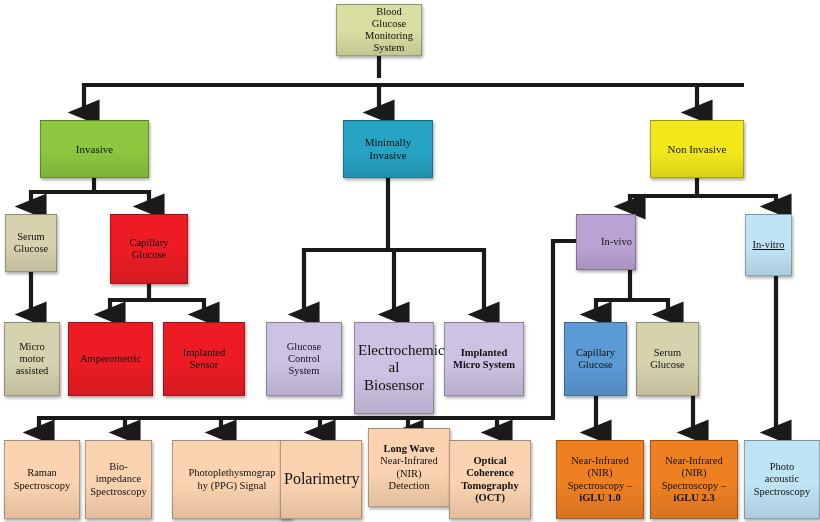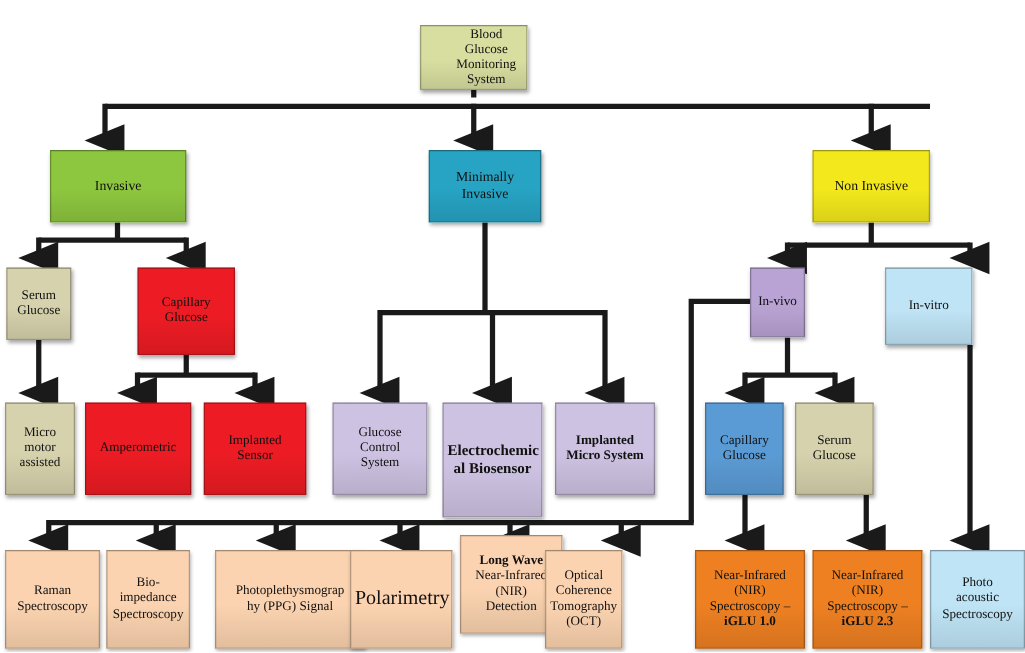--- a/index.html
+++ b/index.html
@@ -69,21 +69,21 @@
       <path d="M39,416 L39,432" marker-end="url(#ah)"></path>
       <path d="M125,416 L125,432" marker-end="url(#ah)"></path>
       <path d="M221,416 L221,432" marker-end="url(#ah)"></path>
       <path d="M320,416 L320,432" marker-end="url(#ah)"></path>
       <path d="M408,416 L408,432" marker-end="url(#ah)"></path>
       <path d="M497,416 L497,432" marker-end="url(#ah)"></path>
     </g>
   </svg>
 
   <div id="nodes">
-      <div class="node" style="left: 336px; top: 20px; width: 86px; height: 52px; background: linear-gradient(rgb(216, 221, 160) 0%, rgb(216, 221, 160) 55%, rgb(194, 199, 144) 100%); font-size: 10.5px; padding-left: 23px;">
+      <div class="node" style="left: 336px; top: 4px; width: 86px; height: 52px; background: linear-gradient(rgb(216, 221, 160) 0%, rgb(216, 221, 160) 55%, rgb(194, 199, 144) 100%); font-size: 10.5px; padding-left: 23px;">
         <span class="lbl">Blood Glucose
 Monitoring
 System</span>
       </div>
       <div class="node" style="left: 40px; top: 120px; width: 109px; height: 58px; background: linear-gradient(rgb(141, 198, 63) 0%, rgb(141, 198, 63) 55%, rgb(127, 178, 57) 100%); font-size: 11px;">
         <span class="lbl">Invasive</span>
       </div>
       <div class="node" style="left: 343px; top: 120px; width: 90px; height: 58px; background: linear-gradient(rgb(39, 163, 195) 0%, rgb(39, 163, 195) 55%, rgb(35, 147, 176) 100%); font-size: 11px;">
         <span class="lbl">Minimally
 Invasive</span>
@@ -92,44 +92,44 @@
         <span class="lbl">Non Invasive</span>
       </div>
       <div class="node" style="left: 5px; top: 214px; width: 52px; height: 58px; background: linear-gradient(rgb(214, 210, 173) 0%, rgb(214, 210, 173) 55%, rgb(193, 189, 156) 100%); font-size: 10.5px;">
         <span class="lbl">Serum
 Glucose</span>
       </div>
       <div class="node" style="left: 110px; top: 214px; width: 78px; height: 70px; background: linear-gradient(rgb(237, 28, 36) 0%, rgb(237, 28, 36) 55%, rgb(213, 25, 32) 100%); font-size: 10.5px;">
         <span class="lbl">Capillary
 Glucose</span>
       </div>
-      <div class="node" style="left: 600px; top: 214px; width: 44px; height: 56px; background: linear-gradient(rgb(185, 163, 212) 0%, rgb(185, 163, 212) 55%, rgb(167, 147, 191) 100%); font-size: 10.5px;">
+      <div class="node" style="left: 576px; top: 214px; width: 60px; height: 56px; background: linear-gradient(rgb(185, 163, 212) 0%, rgb(185, 163, 212) 55%, rgb(167, 147, 191) 100%); font-size: 10.5px; text-align: right;">
         <span class="lbl">In-vivo</span>
       </div>
-      <div class="node" style="left: 708px; top: 214px; width: 70px; height: 62px; background: linear-gradient(rgb(191, 228, 245) 0%, rgb(191, 228, 245) 55%, rgb(172, 205, 221) 100%); font-size: 10.5px;">
+      <div class="node" style="left: 745px; top: 214px; width: 47px; height: 62px; background: linear-gradient(rgb(191, 228, 245) 0%, rgb(191, 228, 245) 55%, rgb(172, 205, 221) 100%); font-size: 10.5px; text-decoration: underline;">
         <span class="lbl">In-vitro</span>
       </div>
       <div class="node" style="left: 4px; top: 322px; width: 56px; height: 74px; background: linear-gradient(rgb(214, 210, 173) 0%, rgb(214, 210, 173) 55%, rgb(193, 189, 156) 100%); font-size: 10.5px;">
         <span class="lbl">Micro
 motor
 assisted</span>
       </div>
       <div class="node" style="left: 68px; top: 322px; width: 85px; height: 74px; background: linear-gradient(rgb(237, 28, 36) 0%, rgb(237, 28, 36) 55%, rgb(213, 25, 32) 100%); font-size: 10.5px; text-align: center;">
         <span class="lbl">Amperometric</span>
       </div>
       <div class="node" style="left: 163px; top: 322px; width: 82px; height: 74px; background: linear-gradient(rgb(237, 28, 36) 0%, rgb(237, 28, 36) 55%, rgb(213, 25, 32) 100%); font-size: 10.5px;">
         <span class="lbl">Implanted
 Sensor</span>
       </div>
       <div class="node" style="left: 266px; top: 322px; width: 76px; height: 74px; background: linear-gradient(rgb(205, 194, 226) 0%, rgb(205, 194, 226) 55%, rgb(185, 175, 203) 100%); font-size: 10.5px;">
         <span class="lbl">Glucose
 Control
 System</span>
       </div>
-      <div class="node" style="left: 354px; top: 322px; width: 80px; height: 92px; background: linear-gradient(rgb(205, 194, 226) 0%, rgb(205, 194, 226) 55%, rgb(185, 175, 203) 100%); font-size: 12px; font-weight: bold;">
+      <div class="node" style="left: 354px; top: 322px; width: 80px; height: 92px; background: linear-gradient(rgb(205, 194, 226) 0%, rgb(205, 194, 226) 55%, rgb(185, 175, 203) 100%); font-size: 15px;">
         <span class="lbl">Electrochemic
 al Biosensor</span>
       </div>
       <div class="node" style="left: 444px; top: 322px; width: 80px; height: 74px; background: linear-gradient(rgb(205, 194, 226) 0%, rgb(205, 194, 226) 55%, rgb(185, 175, 203) 100%); font-size: 10.5px;">
         <span class="lbl b">Implanted
 Micro System</span>
       </div>
       <div class="node" style="left: 564px; top: 322px; width: 63px; height: 74px; background: linear-gradient(rgb(91, 155, 213) 0%, rgb(91, 155, 213) 55%, rgb(82, 140, 192) 100%); font-size: 10.5px;">
         <span class="lbl">Capillary
 Glucose</span>
@@ -149,21 +149,21 @@
       <div class="node" style="left: 172px; top: 440px; width: 120px; height: 79px; background: linear-gradient(rgb(251, 211, 176) 0%, rgb(251, 211, 176) 55%, rgb(226, 190, 158) 100%); font-size: 10.5px;">
         <span class="lbl">Photoplethysmograp
 hy (PPG) Signal</span>
       </div>
       <div class="node" style="left: 280px; top: 440px; width: 82px; height: 79px; background: linear-gradient(rgb(251, 211, 176) 0%, rgb(251, 211, 176) 55%, rgb(226, 190, 158) 100%); font-size: 16px;">
         <span class="lbl">Polarimetry</span>
       </div>
       <div class="node" style="left: 368px; top: 428px; width: 82px; height: 79px; background: linear-gradient(rgb(251, 211, 176) 0%, rgb(251, 211, 176) 55%, rgb(226, 190, 158) 100%); font-size: 10.5px;">
         <span class="lbl"><span class="b" style="display: block;">Long Wave</span><span style="display: block;">Near-Infrared</span><span style="display: block;">(NIR)</span><span style="display: block;">Detection</span></span>
       </div>
-      <div class="node" style="left: 436px; top: 440px; width: 62px; height: 79px; background: linear-gradient(rgb(251, 211, 176) 0%, rgb(251, 211, 176) 55%, rgb(226, 190, 158) 100%); font-size: 10.5px;">
+      <div class="node" style="left: 449px; top: 440px; width: 82px; height: 79px; background: linear-gradient(rgb(251, 211, 176) 0%, rgb(251, 211, 176) 55%, rgb(226, 190, 158) 100%); font-size: 10.5px; font-weight: bold;">
         <span class="lbl">Optical
 Coherence
 Tomography
 (OCT)</span>
       </div>
       <div class="node" style="left: 556px; top: 440px; width: 88px; height: 79px; background: linear-gradient(rgb(238, 128, 34) 0%, rgb(238, 128, 34) 55%, rgb(214, 115, 31) 100%); font-size: 10.5px;">
         <span class="lbl"><span style="display: block;">Near-Infrared</span><span style="display: block;">(NIR)</span><span style="display: block;">Spectroscopy –</span><span class="b" style="display: block;">iGLU 1.0</span></span>
       </div>
       <div class="node" style="left: 650px; top: 440px; width: 88px; height: 79px; background: linear-gradient(rgb(238, 128, 34) 0%, rgb(238, 128, 34) 55%, rgb(214, 115, 31) 100%); font-size: 10.5px;">
         <span class="lbl"><span style="display: block;">Near-Infrared</span><span style="display: block;">(NIR)</span><span style="display: block;">Spectroscopy –</span><span class="b" style="display: block;">iGLU 2.3</span></span>

